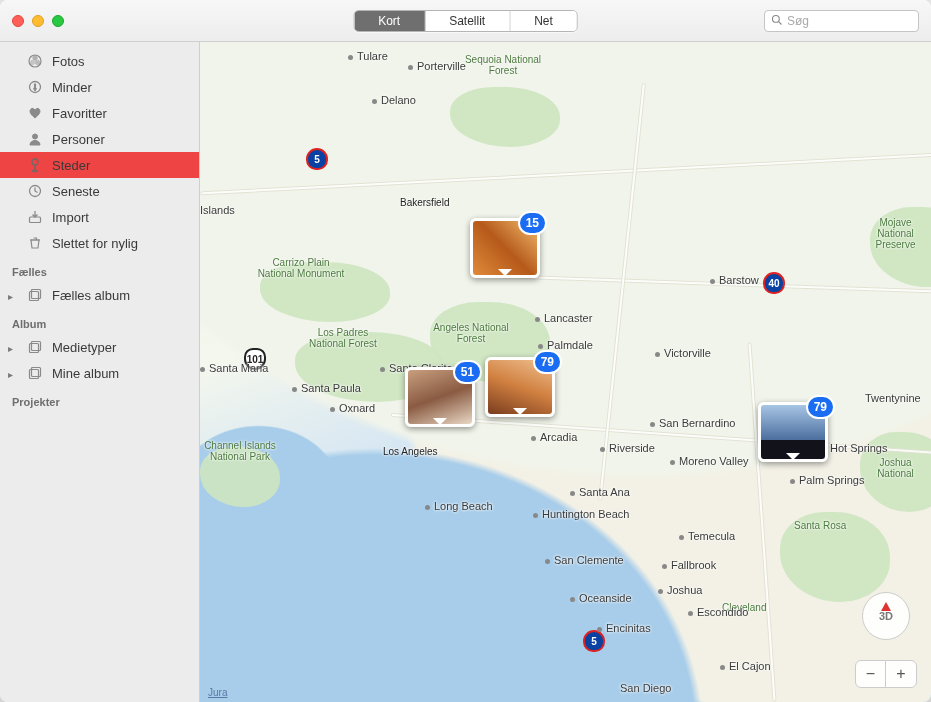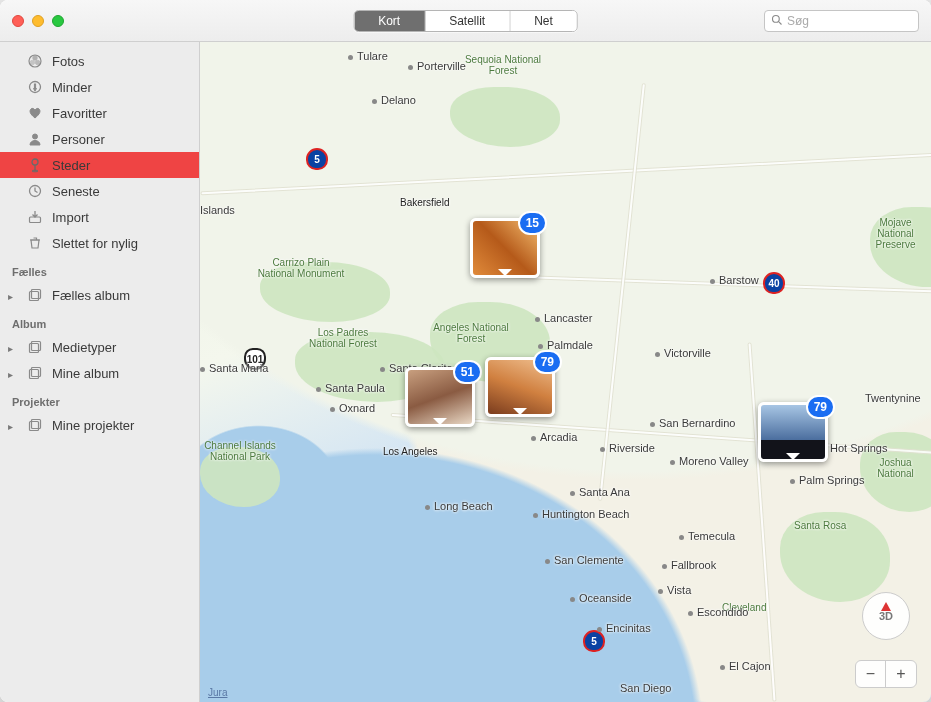--- a/index.html
+++ b/index.html
@@ -322,30 +322,20 @@
         <span class="icon">
             <svg viewBox="0 0 16 16">
               <rect x="2.5" y="4.5" width="9" height="9" rx="1" fill="none" stroke="#8a8a8a" stroke-width="1.2"></rect>
               <rect x="4.5" y="2.5" width="9" height="9" rx="1" fill="none" stroke="#8a8a8a" stroke-width="1.2"></rect>
             </svg>
           </span>
         <span>Mine album</span>
       </div>
 
       <div class="section-title">Projekter</div>
-      <div class="item">
-        <span class="dis tri"></span>
-        <span class="icon">
-            <svg viewBox="0 0 16 16">
-              <rect x="2.5" y="4.5" width="9" height="9" rx="1" fill="none" stroke="#8a8a8a" stroke-width="1.2"></rect>
-              <rect x="4.5" y="2.5" width="9" height="9" rx="1" fill="none" stroke="#8a8a8a" stroke-width="1.2"></rect>
-            </svg>
-          </span>
-        <span>Mine projekter</span>
-      </div>
     </div>
 
     <div class="map">
       <div class="land"></div>
       <div class="ocean"></div>
 
       <div class="park p1"></div>
       <div class="park p2"></div>
       <div class="park p3"></div>
       <div class="park p4"></div>
@@ -379,39 +369,39 @@
       <div class="map-label city dotcity" style="left:208px; top:18px">Porterville</div>
       <div class="map-label city dotcity" style="left:172px; top:52px">Delano</div>
       <div class="map-label city big" style="left:200px; top:155px">Bakersfield</div>
       <div class="map-label city dotcity" style="left:335px; top:270px">Lancaster</div>
       <div class="map-label city dotcity" style="left:338px; top:297px">Palmdale</div>
       <div class="map-label city dotcity" style="left:180px; top:320px">Santa Clarita</div>
       <div class="map-label city dotcity" style="left:455px; top:305px">Victorville</div>
       <div class="map-label city dotcity" style="left:510px; top:232px">Barstow</div>
       <div class="map-label city dotcity" style="left:0px;   top:320px">Santa Maria</div>
       <div class="map-label city" style="left:0px;   top:162px">Islands</div>
-      <div class="map-label city dotcity" style="left:116px; top:340px">Santa Paula</div>
+      <div class="map-label city dotcity" style="left:92px; top:340px">Santa Paula</div>
       <div class="map-label city dotcity" style="left:130px; top:360px">Oxnard</div>
       <div class="map-label city big" style="left:183px; top:404px">Los Angeles</div>
       <div class="map-label city dotcity" style="left:331px; top:389px">Arcadia</div>
       <div class="map-label city dotcity" style="left:400px; top:400px">Riverside</div>
       <div class="map-label city dotcity" style="left:450px; top:375px">San Bernardino</div>
       <div class="map-label city dotcity" style="left:470px; top:413px">Moreno Valley</div>
       <div class="map-label city" style="left:665px; top:350px">Twentynine</div>
       <div class="map-label city dotcity" style="left:590px; top:432px">Palm Springs</div>
       <div class="map-label city" style="left:630px; top:400px">Hot Springs</div>
       <div class="map-label city dotcity" style="left:225px; top:458px">Long Beach</div>
       <div class="map-label city dotcity" style="left:370px; top:444px">Santa Ana</div>
       <div class="map-label city dotcity" style="left:333px; top:466px">Huntington Beach</div>
       <div class="map-label city dotcity" style="left:479px; top:488px">Temecula</div>
       <div class="map-label city dotcity" style="left:345px; top:512px">San Clemente</div>
       <div class="map-label city dotcity" style="left:462px; top:517px">Fallbrook</div>
       <div class="map-label city dotcity" style="left:370px; top:550px">Oceanside</div>
       <div class="map-label city dotcity" style="left:397px; top:580px">Encinitas</div>
-      <div class="map-label city dotcity" style="left:458px; top:542px">Vista</div>
+      <div class="map-label city dotcity" style="left:458px; top:542px">Joshua</div>
       <div class="map-label city dotcity" style="left:488px; top:564px">Escondido</div>
       <div class="map-label city dotcity" style="left:520px; top:618px">El Cajon</div>
       <div class="map-label city" style="left:420px; top:640px">San Diego</div>
 
       <div class="cluster c1">
         <div class="count">15</div>
       </div>
       <div class="cluster c2">
         <div class="count">51</div>
       </div>

